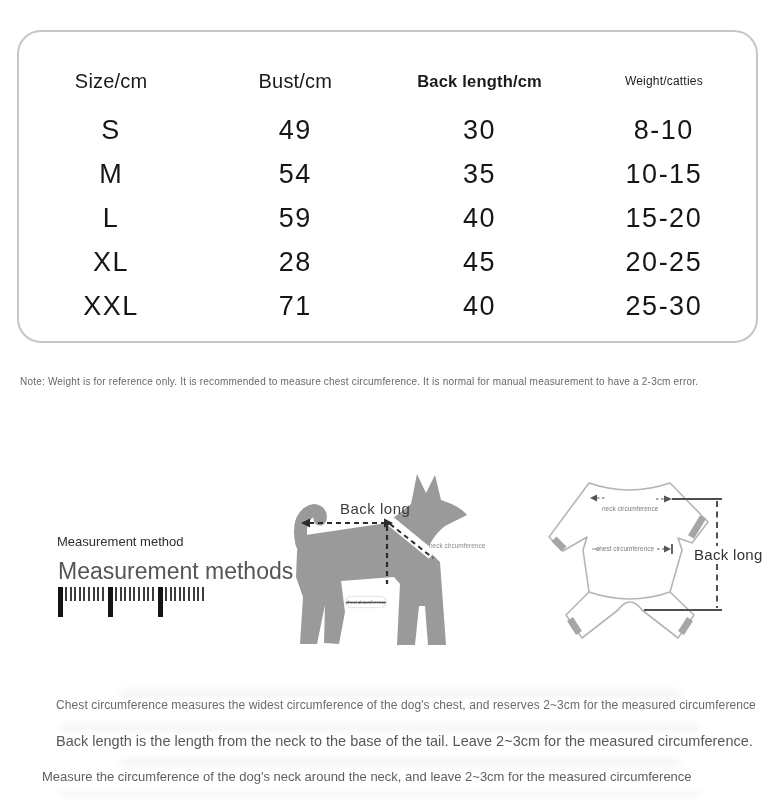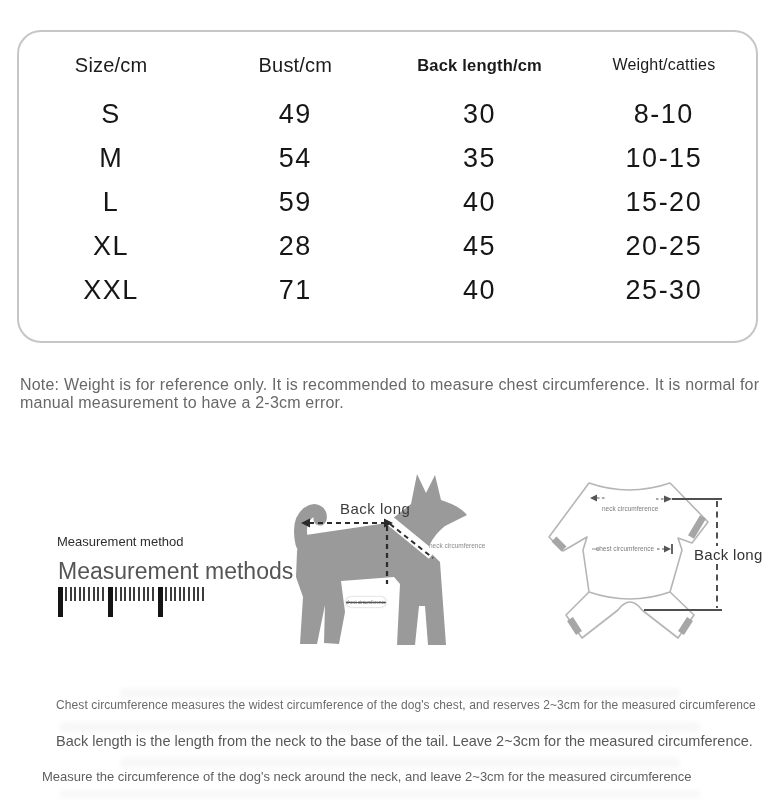--- a/index.html
+++ b/index.html
@@ -9,30 +9,30 @@
     font-family:"Liberation Sans", sans-serif; color:#222;
   }
   .abs { position:absolute; }
 
   
   .size-table {
     left:17px; top:30px; width:741px; height:313px;
     border:2px solid #c6c6c6; border-radius:24px;
     display:grid; grid-template-columns:repeat(4,1fr);
     grid-template-rows:54px repeat(5,44px);
-    padding-top:6px; align-items:center; justify-items:center;
+    padding-top:22px; align-items:center; justify-items:center;
     background:#fff;
   }
   .th { color:#1b1b1b; font-weight:500; letter-spacing:.2px; }
   .th.c1{ font-size:20px; } .th.c2{ font-size:20px; }
-  .th.c3{ font-size:16.5px;font-weight:bold; } .th.c4{ font-size:16px; }
+  .th.c3{ font-size:16.5px;font-weight:bold; } .th.c4{ font-size:12px; }
   .td { font-size:27px; color:#161616; font-weight:500; letter-spacing:1.5px; }
 
   
-  .note { left:20px; top:376px; font-size:16px; color:#686868; letter-spacing:.2px; }
+  .note { left:20px; top:376px; font-size:10px; color:#686868; letter-spacing:.2px; }
 
   
   .m-title    { left:57px; top:534px; font-size:13px;   color:#2e2e2e; }
   .m-subtitle { left:58px; top:558px; font-size:23px; color:#555555; }
   .ruler { left:58px; top:587px; display:flex; align-items:flex-start; }
   .ruler .bar   { width:5px; height:30px; background:#141414; margin-right:2px; }
   .ruler .ticks { width:41px; height:14px; margin-right:2px;
     background:repeating-linear-gradient(to right,#3c3c3c 0 2px,transparent 2px 4.6px); }
 
   

